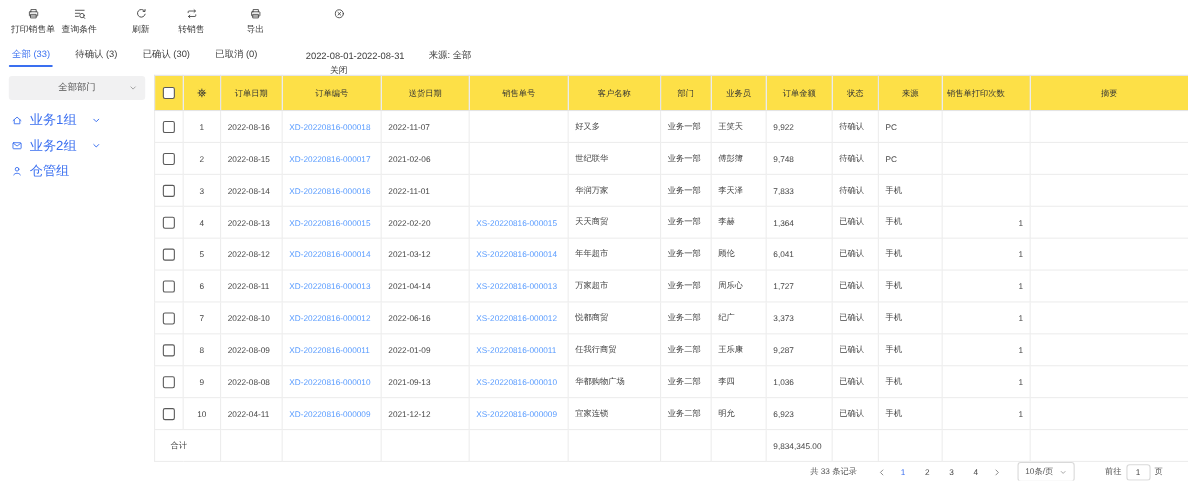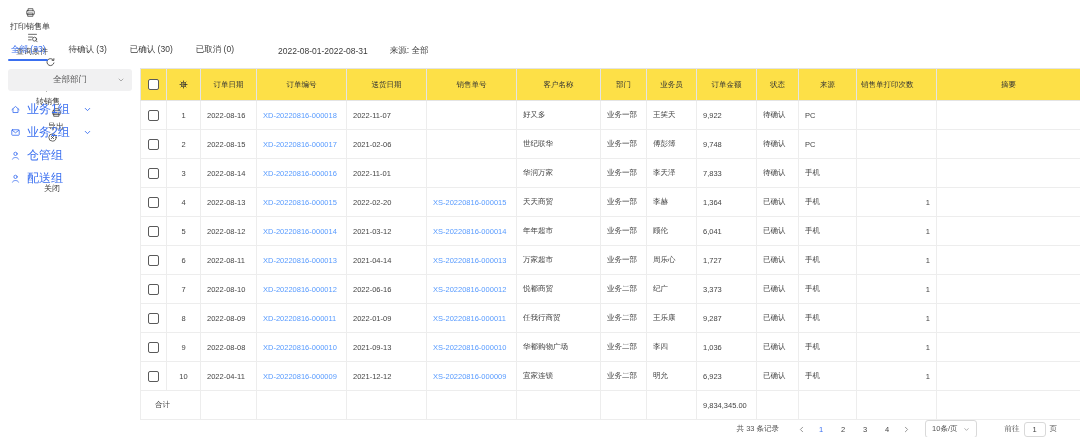--- a/index.html
+++ b/index.html
@@ -1,28 +1,28 @@
 <!DOCTYPE html>
 <html style="--accent-blue: #3A6FF0; --link-blue: #589BFF; --header-bg: #F0F0F0; --border: #EDEDED;"><head>
 <meta charset="utf-8">
 <style>
   * { box-sizing: border-box; margin: 0; padding: 0; }
   html,body { background:#fff; }
   body { font-family:"Liberation Sans","DejaVu Sans",sans-serif; }
   .app { position:relative; width:1080px; height:437px; overflow:hidden; background:#fff; }
 
   
-  .toolbar { display:flex; align-items:flex-start; height:40px; padding:7px 0 0 10px;flex-direction:column; }
+  .toolbar { display:flex; align-items:flex-start; height:40px; padding:7px 0 0 10px; }
   .tb-btn { display:flex; flex-direction:column; align-items:center; gap:3px; cursor:pointer; }
   .tb-btn + .tb-btn { margin-left:30px; }
   .tb-btn:nth-child(2){ margin-left:6px; }
   .tb-btn:nth-child(3){ margin-left:32px; }
   .tb-btn:nth-child(4){ margin-left:26px; }
   .tb-btn:nth-child(5){ margin-left:38px; }
-  .tb-btn:nth-child(6){ margin-left:34px;gap:40px; }
+  .tb-btn:nth-child(6){ margin-left:60px;gap:40px; }
   .tb-ic svg { width:11px; height:11px; display:block; }
   .tb-label { font-size:8px; color:#3a3a3a; white-space:nowrap; }
 
   
   .tabs-row { display:flex; align-items:center; height:22px; padding-left:10px; font-size:8.5px; color:#3c3c3c; }
   .tab { position:relative; margin-right:21px; padding:4px 1px 6px; cursor:pointer; white-space:nowrap; }
   .tab.active { color:var(--accent-blue); }
   .tab.active::after { content:""; position:absolute; left:-2px; right:-2px; bottom:1px; height:2px; background:var(--accent-blue); border-radius:1px; }
   .filter-text { margin-left:22px; white-space:nowrap; cursor:pointer; }
 
@@ -178,27 +178,20 @@
               <path d="M4 6l4 4 4-4"></path>
             </svg>
         </span>
       </div>
       <div class="side-item">
         <svg class="mi" viewBox="0 0 16 16" fill="none" stroke="#3A6FF0" stroke-width="1.2" stroke-linecap="round" stroke-linejoin="round">
             <circle cx="8" cy="5.6" r="2.4"></circle>
             <path d="M3.6 13.2c.6-3.2 8.2-3.2 8.8 0"></path>
           </svg>
         <span>仓管组</span>
-      </div>
-      <div class="side-item">
-        <svg class="mi" viewBox="0 0 16 16" fill="none" stroke="#3A6FF0" stroke-width="1.2" stroke-linecap="round" stroke-linejoin="round">
-            <circle cx="8" cy="5.6" r="2.4"></circle>
-            <path d="M3.6 13.2c.6-3.2 8.2-3.2 8.8 0"></path>
-          </svg>
-        <span>配送组</span>
       </div>
     </aside>
 
     <main class="table-area">
       <table class="grid">
         <colgroup>
           <col style="width:26px">
             <col style="width:34px">
             <col style="width:56px">
             <col style="width:90px">

